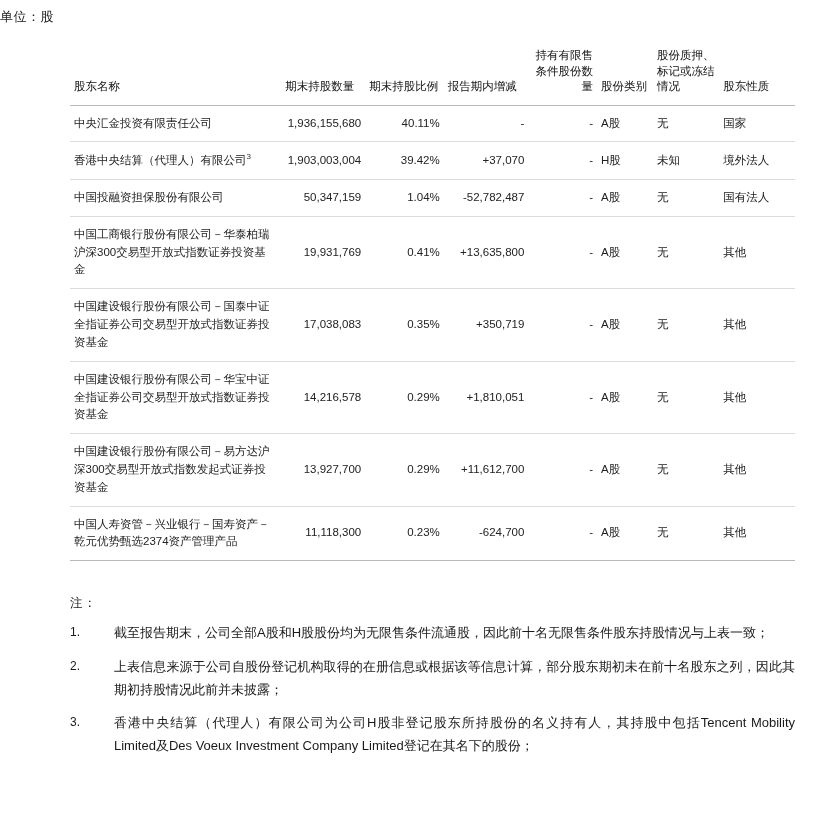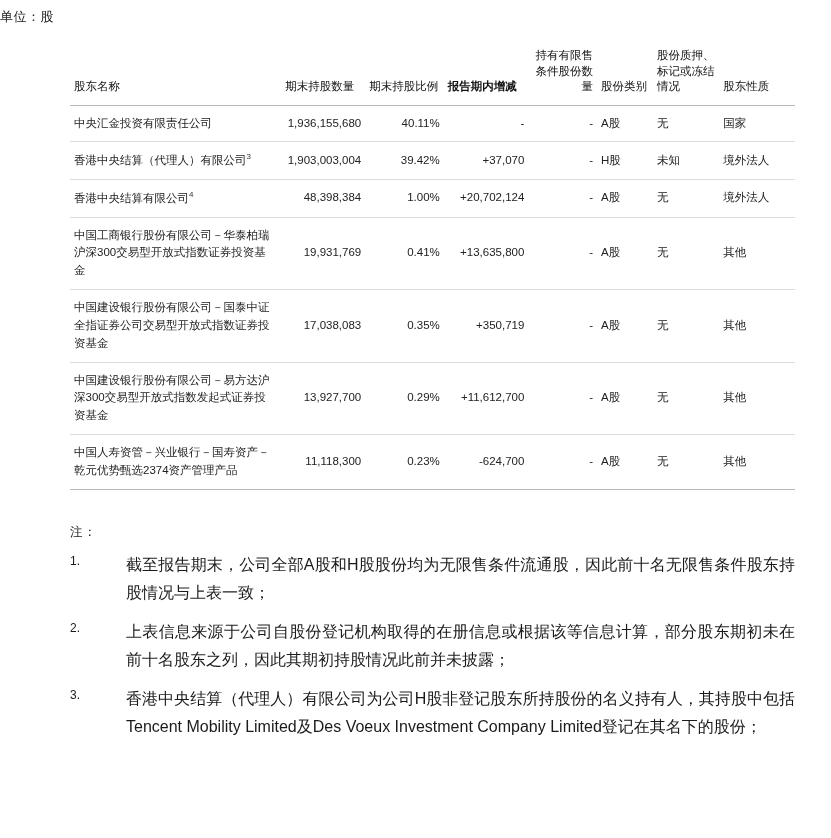--- a/index.html
+++ b/index.html
@@ -44,21 +44,21 @@
     vertical-align: bottom;
     padding: 6px 4px 10px 4px;
     border-bottom: 1px solid #b9b9b9;
     line-height: 1.35;
     font-size: 11.5px;
     color: #111;
   }
   table.holders thead th.c-name { width: 215px; }
   table.holders thead th.c-num { width: 84px; text-align: center;}
   table.holders thead th.c-pct { width: 74px; }
-  table.holders thead th.c-chg { width: 78px; font-weight: bold; }
+  table.holders thead th.c-chg { width: 78px; }
   table.holders thead th.c-restrict { width: 66px; text-align: right; }
   table.holders thead th.c-class { width: 52px; }
   table.holders thead th.c-pledge { width: 62px; }
   table.holders thead th.c-nature { width: 74px; margin-left: 44px; }
 
   table.holders tbody td {
     padding: 9px 4px;
     border-bottom: 1px solid #dcdcdc;
     vertical-align: middle;
     line-height: 1.55;
@@ -101,23 +101,22 @@
     margin-bottom: 11px;
     line-height: 1.75;
   }
   .note-idx {
     width: 44px;
     flex: 0 0 44px;
     font-size: 12px;
   }
   .note-text {
     flex: 1 1 auto;
-    font-size: 16px;
+    font-size: 13px;
     text-align: justify;
-    margin-left: 12px;
   }
 </style>
 </head>
 <body>
 
 <div class="page">
 
   <div class="unit-line">单位：股</div>
 
   <div class="table-wrap">
@@ -149,44 +148,54 @@
             <td class="name"><span>香港中央结算（代理人）有限公司</span><sup class="note">3</sup></td>
             <td class="num">1,903,003,004</td>
             <td class="pct">39.42%</td>
             <td class="chg">+37,070</td>
             <td class="restrict">-</td>
             <td class="cls">H股</td>
             <td class="pledge">未知</td>
             <td class="nature">境外法人</td>
           </tr>
           <tr>
-            <td class="name"><span>香港中央结算有限公司</span><sup class="note">4</sup></td>
-            <td class="num">48,398,384</td>
-            <td class="pct">1.00%</td>
-            <td class="chg">+20,702,124</td>
-            <td class="restrict">-</td>
-            <td class="cls">A股</td>
-            <td class="pledge">无</td>
-            <td class="nature">境外法人</td>
+            <td class="name"><span>中国投融资担保股份有限公司</span></td>
+            <td class="num">50,347,159</td>
+            <td class="pct">1.04%</td>
+            <td class="chg">-52,782,487</td>
+            <td class="restrict">-</td>
+            <td class="cls">A股</td>
+            <td class="pledge">无</td>
+            <td class="nature">国有法人</td>
           </tr>
           <tr>
             <td class="name"><span>中国工商银行股份有限公司－华泰柏瑞沪深300交易型开放式指数证券投资基金</span></td>
             <td class="num">19,931,769</td>
             <td class="pct">0.41%</td>
             <td class="chg">+13,635,800</td>
             <td class="restrict">-</td>
             <td class="cls">A股</td>
             <td class="pledge">无</td>
             <td class="nature">其他</td>
           </tr>
           <tr>
             <td class="name"><span>中国建设银行股份有限公司－国泰中证全指证券公司交易型开放式指数证券投资基金</span></td>
             <td class="num">17,038,083</td>
             <td class="pct">0.35%</td>
             <td class="chg">+350,719</td>
+            <td class="restrict">-</td>
+            <td class="cls">A股</td>
+            <td class="pledge">无</td>
+            <td class="nature">其他</td>
+          </tr>
+          <tr>
+            <td class="name"><span>中国建设银行股份有限公司－华宝中证全指证券公司交易型开放式指数证券投资基金</span></td>
+            <td class="num">14,216,578</td>
+            <td class="pct">0.29%</td>
+            <td class="chg">+1,810,051</td>
             <td class="restrict">-</td>
             <td class="cls">A股</td>
             <td class="pledge">无</td>
             <td class="nature">其他</td>
           </tr>
           <tr>
             <td class="name"><span>中国建设银行股份有限公司－易方达沪深300交易型开放式指数发起式证券投资基金</span></td>
             <td class="num">13,927,700</td>
             <td class="pct">0.29%</td>
             <td class="chg">+11,612,700</td>

